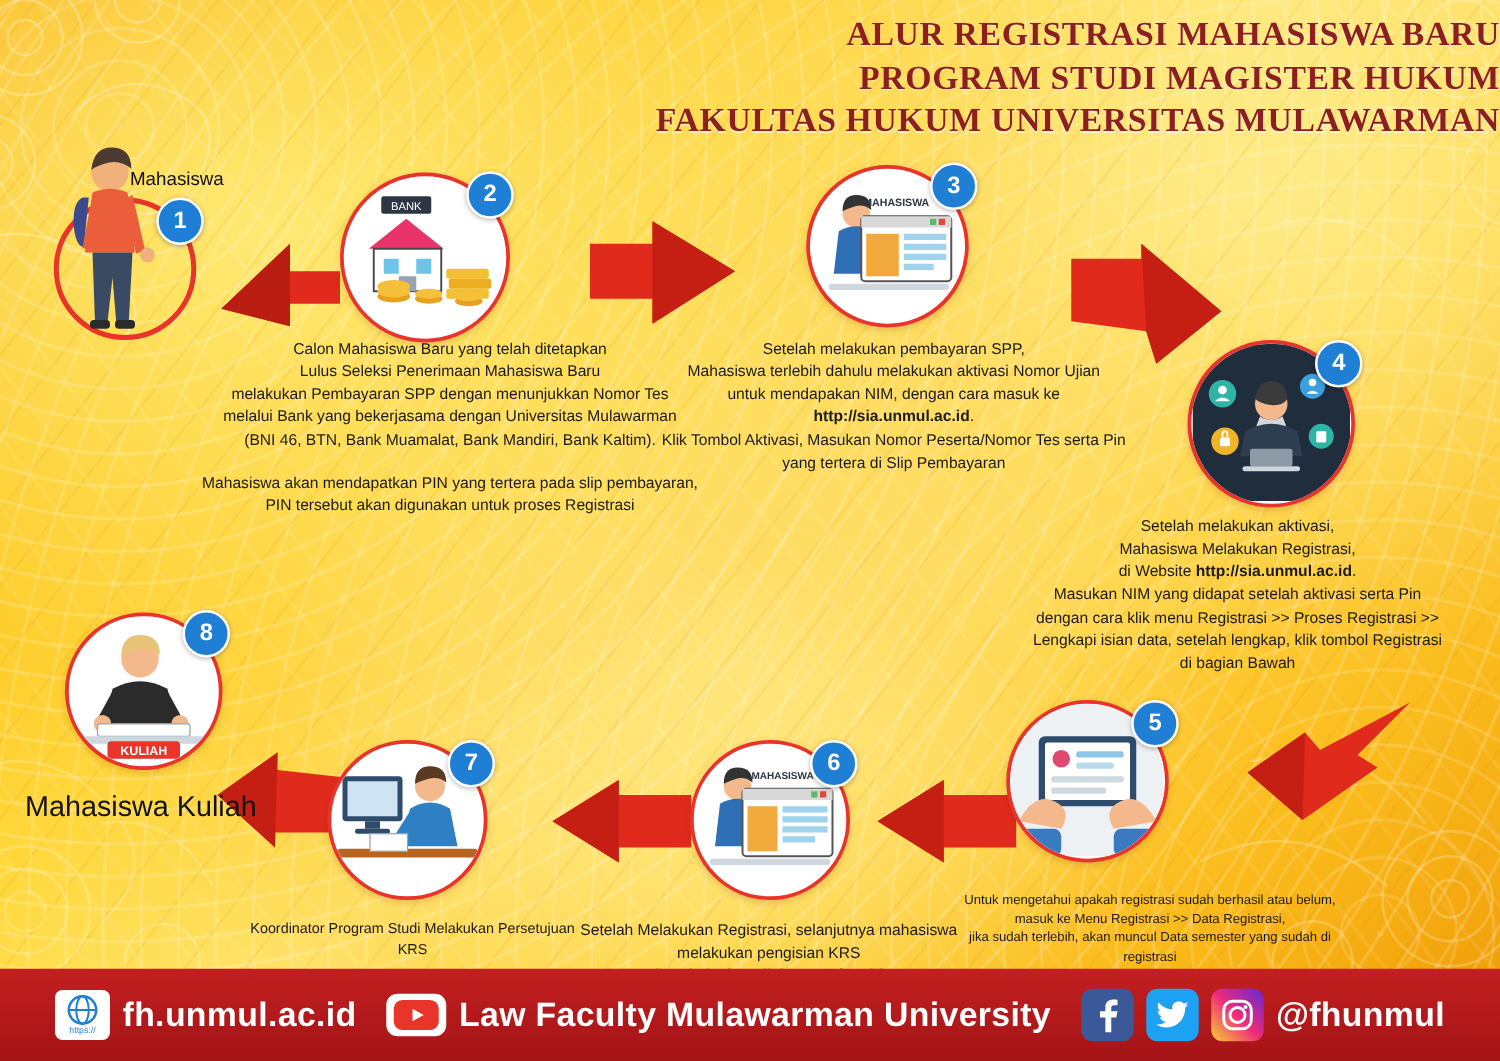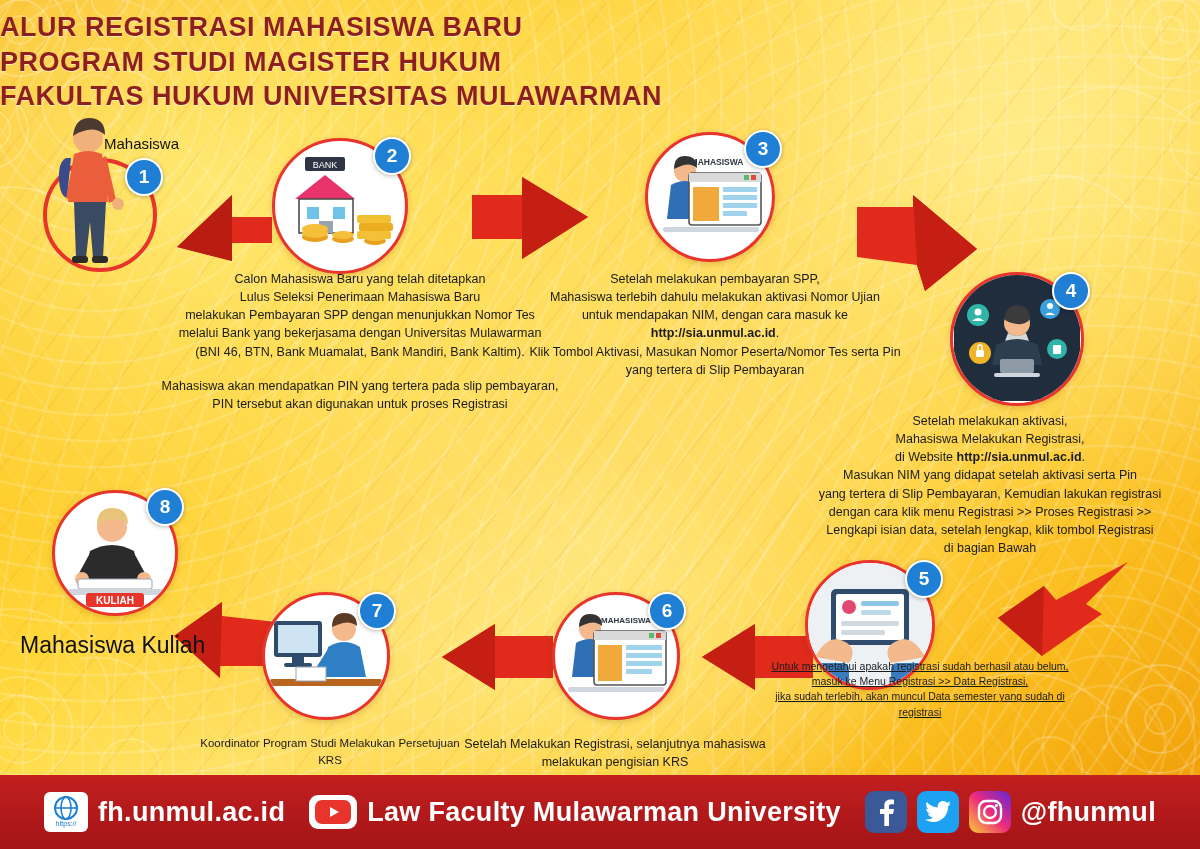--- a/index.html
+++ b/index.html
@@ -24,21 +24,21 @@
       repeating-radial-gradient(circle at 8% 12%, rgba(255,255,255,.16) 0 2px, rgba(255,255,255,0) 3px 26px),
       repeating-radial-gradient(circle at 92% 88%, rgba(255,255,255,.14) 0 2px, rgba(255,255,255,0) 3px 30px),
       repeating-linear-gradient(52deg, rgba(255,255,255,.07) 0 3px, rgba(255,255,255,0) 3px 34px),
       repeating-linear-gradient(-52deg, rgba(217,140,10,.10) 0 2px, rgba(255,255,255,0) 2px 38px);
     pointer-events:none;
   }
   .corner-orn{position:absolute;pointer-events:none;opacity:.55;}
 
   
   #header{
-    position:absolute;left:0;right:0;top:10px;text-align:left;z-index:6;
+    position:absolute;left:0;right:0;top:10px;text-align:right;z-index:6;font-family:Liberation Serif, serif;
   }
   #header div{
     font-size:27px;font-weight:bold;letter-spacing:.5px;
     color:#8d1f1f;line-height:1.28;
     text-shadow:0 1px 0 rgba(255,255,255,.55);
   }
 
   
   .node{position:absolute;z-index:5;}
   .circle{
@@ -280,21 +280,20 @@
     <div class="badge" style="left:102px;top:0px;">4</div>
   </div>
 
   <div class="caption" style="left:800px;top:412px;width:380px;font-size:12.5px;">
     <div>Setelah melakukan aktivasi,</div>
     <div>Mahasiswa Melakukan Registrasi,</div>
     <div>
       <span>di Website </span><b>http://sia.unmul.ac.id</b><span>.</span>
     </div>
     <div>Masukan NIM yang didapat setelah aktivasi serta Pin</div>
-    <div>yang tertera di Slip Pembayaran, Kemudian lakukan registrasi</div>
     <div>dengan cara klik menu Registrasi &gt;&gt; Proses Registrasi &gt;&gt;</div>
     <div>Lengkapi isian data, setelah lengkap, klik tombol Registrasi</div>
     <div>di bagian Bawah</div>
   </div>
 
   <svg class="arrow" style="left:990px;top:556px;" width="140" height="110" viewBox="0 0 140 110">
     <path d="M138 6 L96 48 L112 58 L52 100 L8 62 L54 30 L66 44 Z" fill="#e02a1c"></path>
     <path d="M52 100 L8 62 L54 30 Z" fill="#c41f12"></path>
   </svg>
 
@@ -312,21 +311,21 @@
 
         <path d="M6 94 q14 -26 32 -14 q10 7 2 20z" fill="#f3b98d"></path>
         <path d="M116 94 q-14 -26 -32 -14 q-10 7 -2 20z" fill="#f3b98d"></path>
         <rect x="0" y="100" width="40" height="22" rx="6" fill="#3a7bbf"></rect>
         <rect x="82" y="100" width="40" height="22" rx="6" fill="#3a7bbf"></rect>
       </svg>
     </div>
     <div class="badge" style="left:100px;top:0px;">5</div>
   </div>
 
-  <div class="caption" style="left:770px;top:659px;width:300px;font-size:10.5px;text-decoration:underline;">
+  <div class="caption" style="left:770px;top:713px;width:300px;font-size:10.5px;">
     <div>Untuk mengetahui apakah registrasi sudah berhasil atau belum,</div>
     <div>masuk ke Menu Registrasi &gt;&gt; Data Registrasi,</div>
     <div>jika sudah terlebih, akan muncul Data semester yang sudah di registrasi</div>
   </div>
 
   <svg class="arrow" style="left:700px;top:622px;" width="115" height="70" viewBox="0 0 115 70">
     <path d="M113 14 L55 14 L55 2 L2 35 L55 68 L55 56 L113 56 Z" fill="#e02a1c"></path>
     <path d="M55 2 L2 35 L55 68 Z" fill="#c41f12"></path>
   </svg>
 

